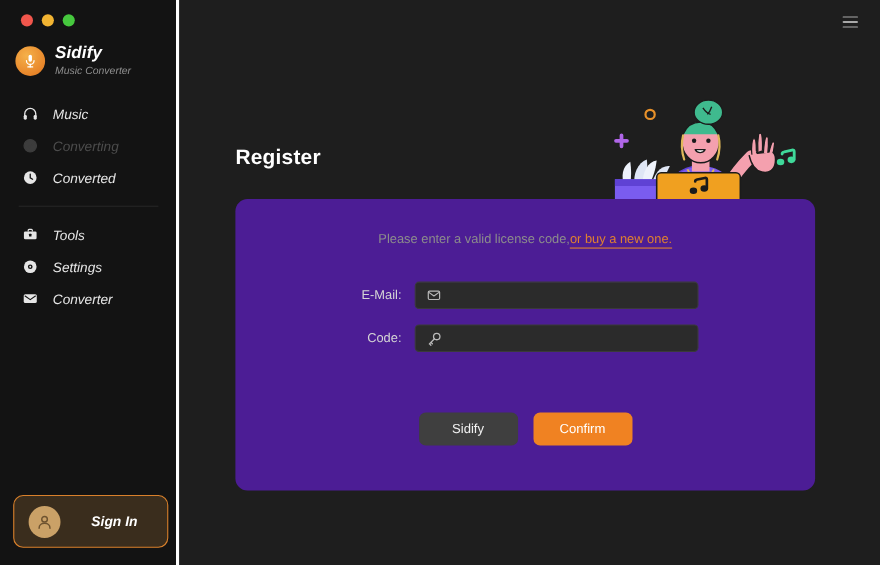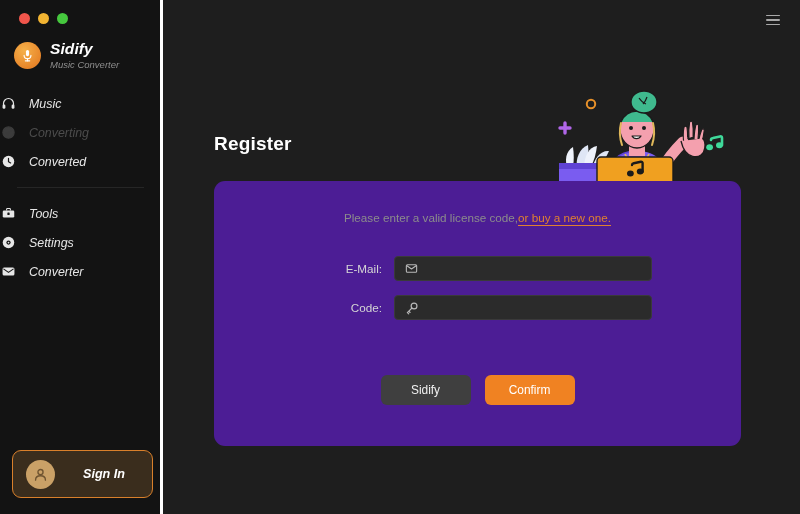--- a/index.html
+++ b/index.html
@@ -52,20 +52,21 @@
     letter-spacing: 0.1px;
   }
   .brand-sub {
     color: #8e8e8e; font-size: 9.5px; margin-top: 3px;
   }
 
   .navgroup { margin-top: 19px; }
   .nav-item {
     display: flex; align-items: center;
     height: 29px;
+    padding-left: 19px;
     gap: 13px;
     cursor: pointer;
   }
   .nav-item + .nav-item { margin-top: 0; }
   .nav-icon {
     width: 16px; height: 16px;
     display: flex; align-items: center; justify-content: center;
     flex: 0 0 16px;
   }
   .nav-label { font-size: 12.4px; color: #e6e6e6; }
@@ -144,21 +145,21 @@
     white-space: nowrap;
   }
   .card-hint .link {
     color: #e08030;
     border-bottom: 1.2px solid #e08030;
     padding-bottom: 1px;
     cursor: pointer;
   }
 
   .field-row {
-    position: absolute; left: 17px; width: 100%;
+    position: absolute; left: 0; width: 100%;
     display: flex; align-items: center;
   }
   .field-row.email { top: 75px; }
   .field-row.code  { top: 114px; }
   .field-label {
     width: 163px; text-align: right;
     font-size: 11.7px; color: #d5d5d5;
     padding-right: 12px;
     flex: 0 0 163px;
   }

